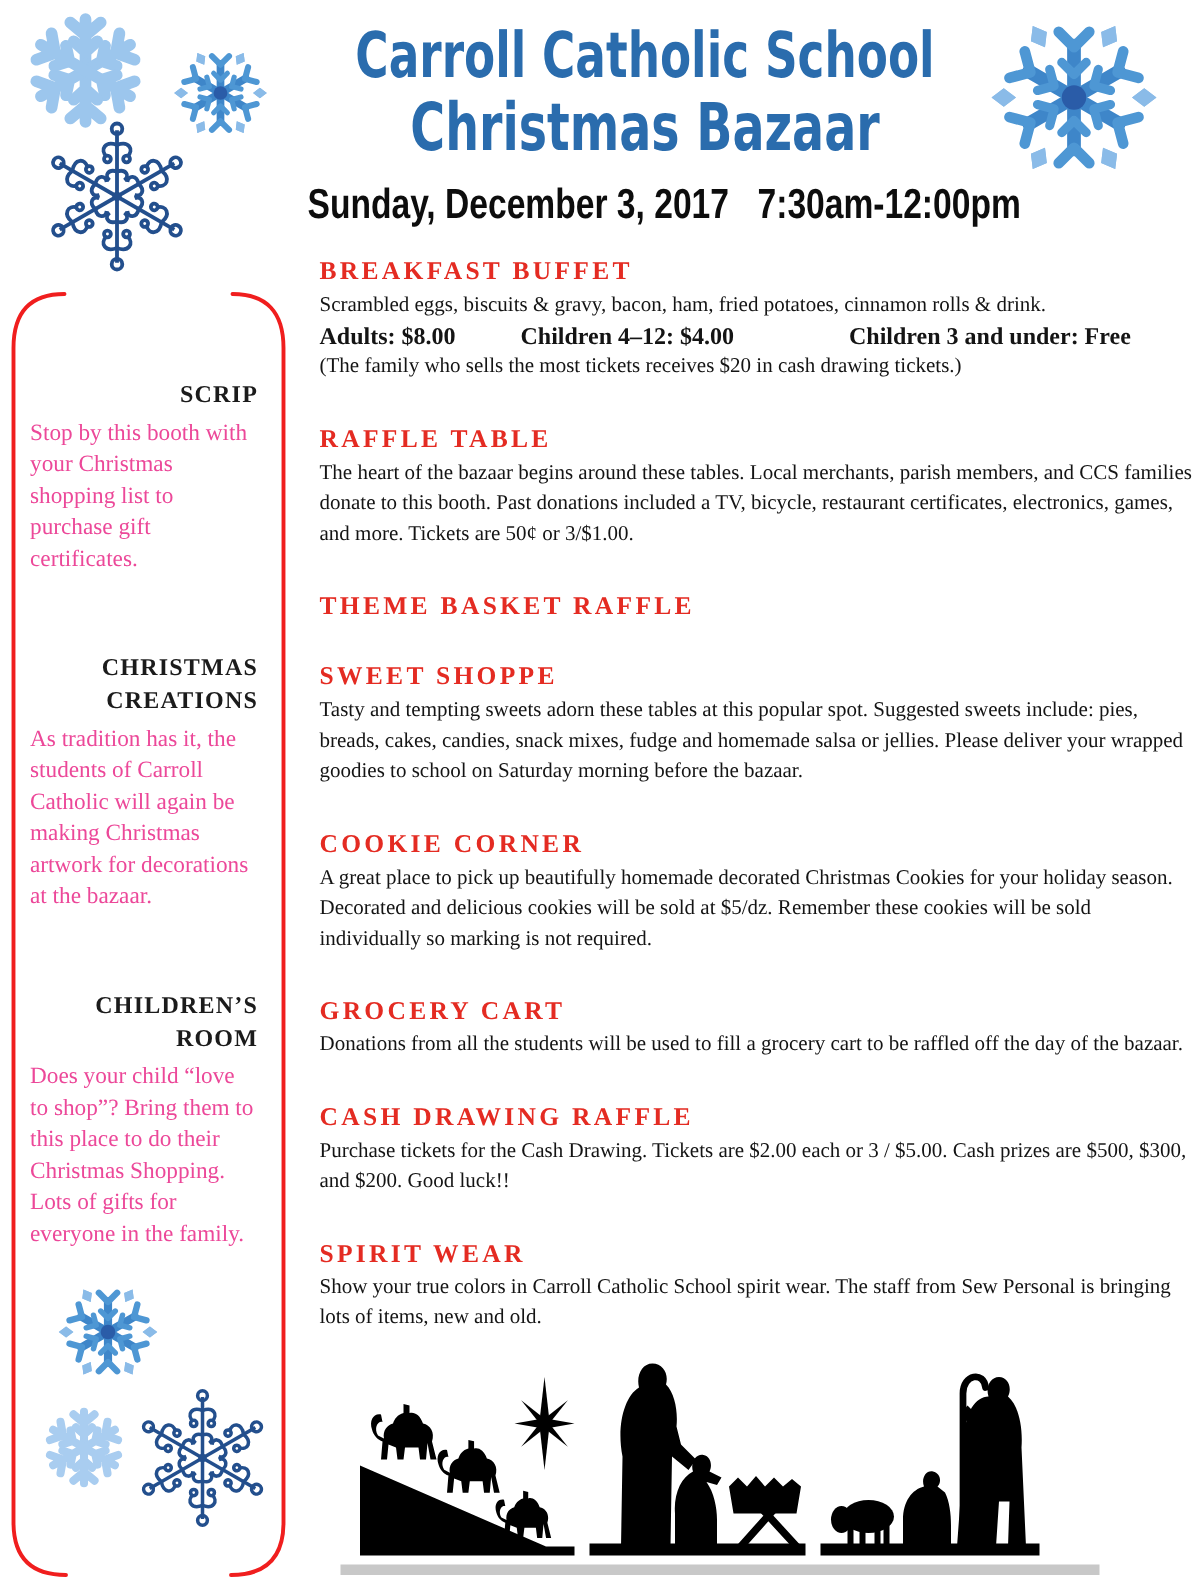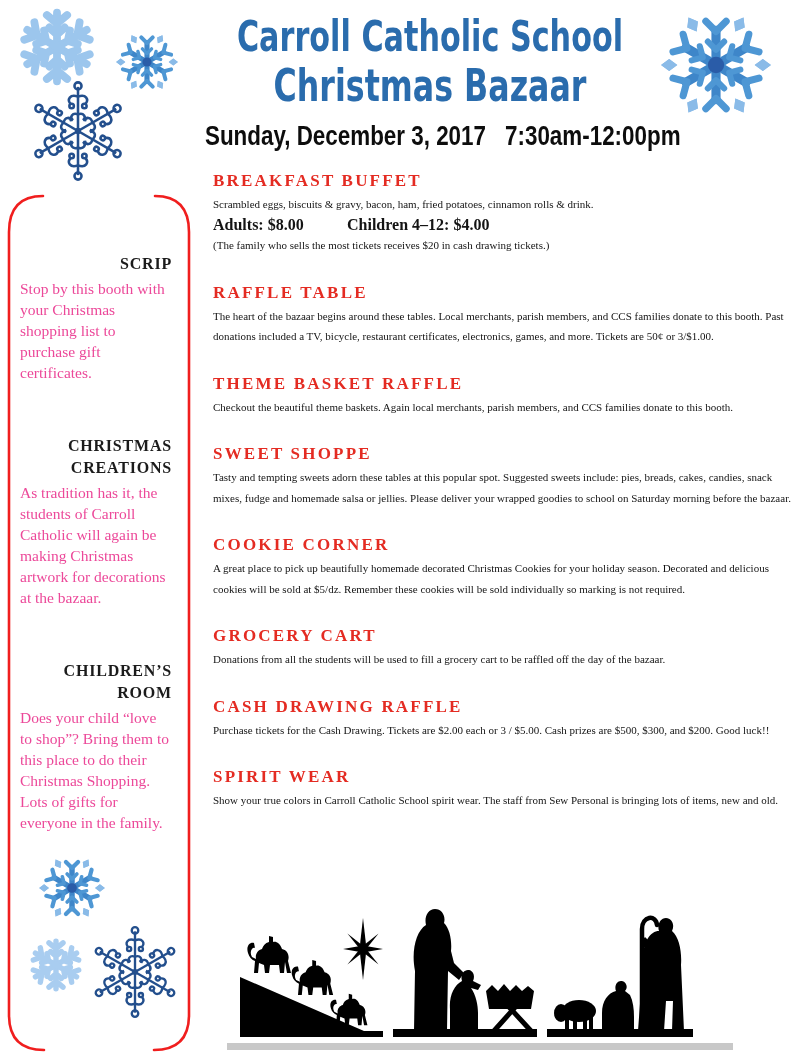--- a/index.html
+++ b/index.html
@@ -23,21 +23,21 @@
   .sidebar section{margin:0 0 52px 0;}
   .sidebar h3{margin:0 0 3px 0;font-size:16px;font-weight:bold;color:#1b1b1b;
               letter-spacing:.8px;line-height:22px;text-align:right;}
   .sidebar p{margin:0;font-size:15.5px;line-height:21px;color:#ec4899;}
 
   
   .main{position:absolute;left:213px;top:170px;width:583px;}
   .main section{margin:0 0 26px 0;}
   .main h2{margin:0 0 3px 0;font-size:17px;font-weight:bold;color:#e42b22;
            letter-spacing:2.2px;line-height:21px;}
-  .main p{margin:0;font-size:11px;line-height:20.5px;}
+  .main p{margin:0;font-size:14px;line-height:20.5px;}
   .pricing{display:grid;grid-template-columns:134px 219px 1fr;font-weight:bold;
            font-size:16px;line-height:20.5px;}
 
   
   .flake{position:absolute;}
   .fl-tl-1{left:18px;top:8px;width:78px;height:78px;color:#9cc6ed;}
   .fl-tl-2{left:115px;top:30px;width:64px;height:64px;}
   .fl-tl-3{left:27px;top:80px;width:102px;height:102px;}
   .fl-tr-1{left:659px;top:8px;width:114px;height:114px;}
   .fl-bl-1{left:38px;top:854px;width:68px;height:68px;}
@@ -166,32 +166,32 @@
     <use href="#flakeOrnate"></use>
   </svg>
 
 <div class="main">
   <section>
     <h2>BREAKFAST BUFFET</h2>
     <p>Scrambled eggs, biscuits &amp; gravy, bacon, ham, fried potatoes, cinnamon rolls &amp; drink.</p>
     <div class="pricing">
       <span>Adults: $8.00</span>
       <span>Children 4–12: $4.00</span>
+      <span>Children 3 and under: Free</span>
     </div>
     <p>(The family who sells the most tickets receives $20 in cash drawing tickets.)</p>
   </section>
 
   <section>
     <h2>RAFFLE TABLE</h2>
     <p>The heart of the bazaar begins around these tables. Local merchants, parish members, and CCS families donate to this booth. Past donations included a TV, bicycle, restaurant certificates, electronics, games, and more. Tickets are 50¢ or 3/$1.00.</p>
   </section>
 
   <section>
     <h2>THEME BASKET RAFFLE</h2>
-    <p>Checkout the beautiful theme baskets. Again local merchants, parish members, and CCS families donate to this booth.</p>
   </section>
 
   <section>
     <h2>SWEET SHOPPE</h2>
     <p>Tasty and tempting sweets adorn these tables at this popular spot. Suggested sweets include: pies, breads, cakes, candies, snack mixes, fudge and homemade salsa or jellies. Please deliver your wrapped goodies to school on Saturday morning before the bazaar.</p>
   </section>
 
   <section>
     <h2>COOKIE CORNER</h2>
     <p>A great place to pick up beautifully homemade decorated Christmas Cookies for your holiday season. Decorated and delicious cookies will be sold at $5/dz. Remember these cookies will be sold individually so marking is not required.</p>

